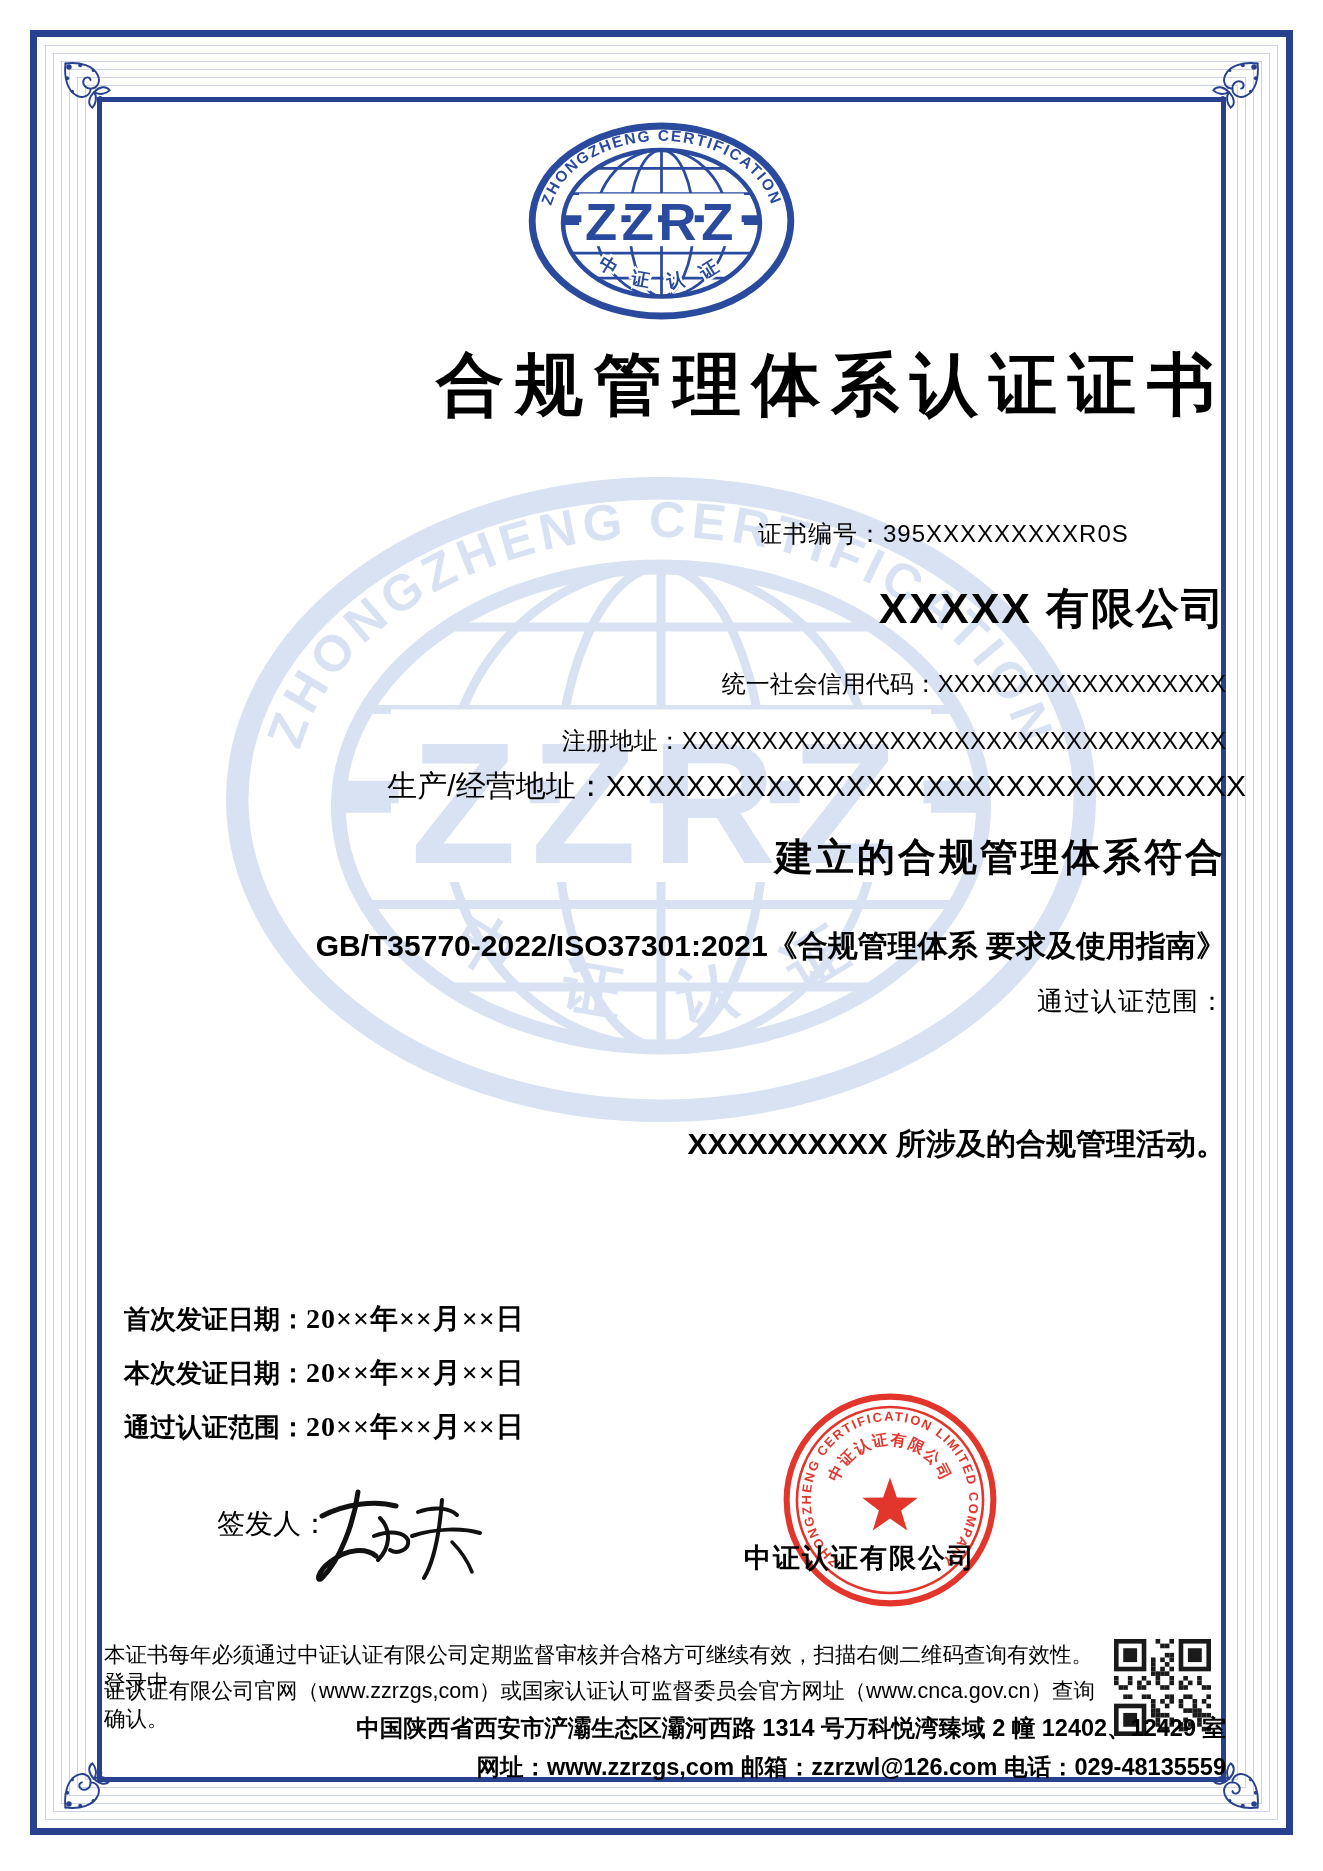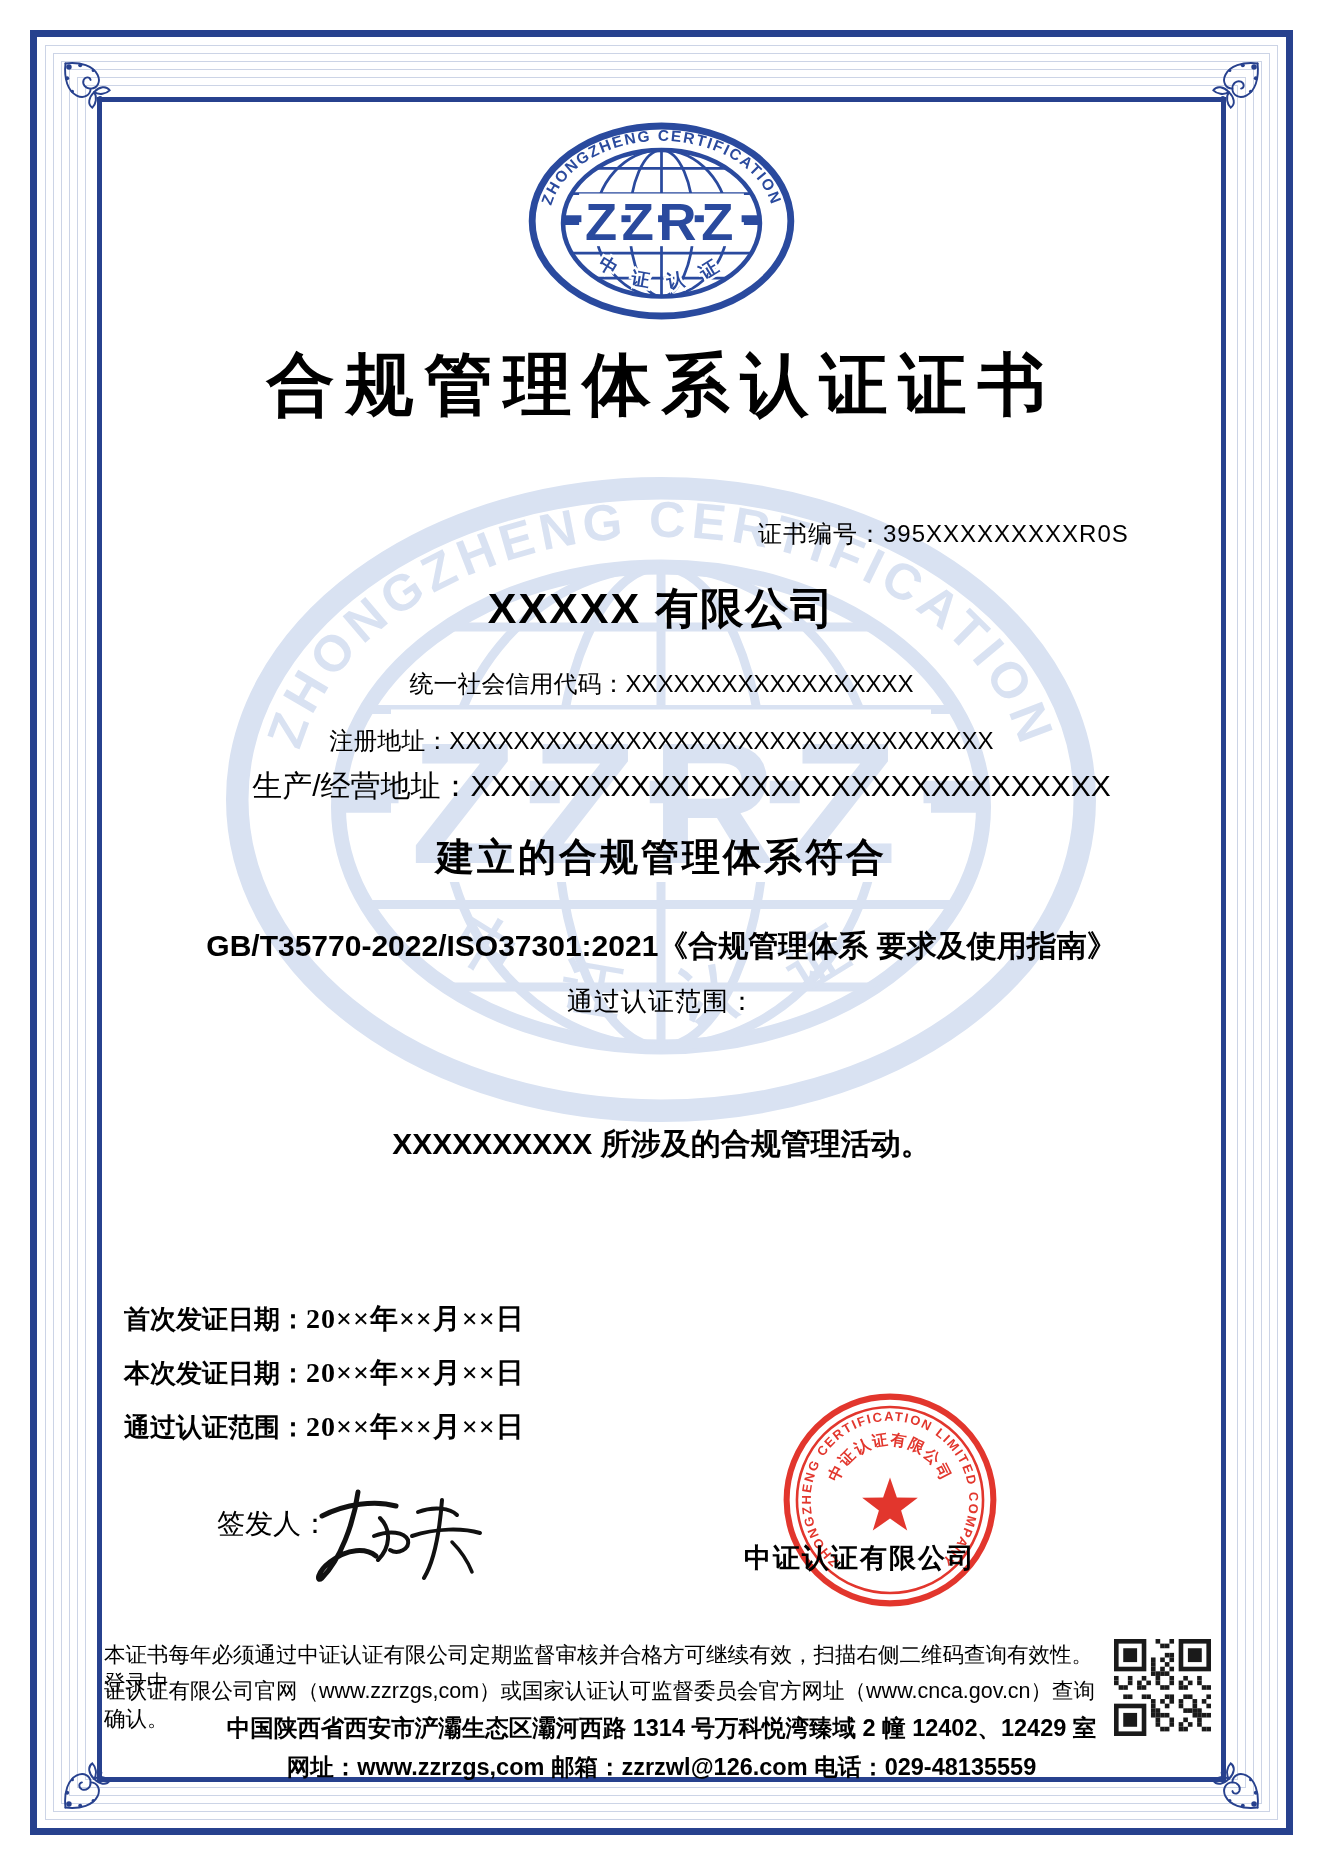--- a/index.html
+++ b/index.html
@@ -18,21 +18,21 @@
   .frame-outer{position:absolute;left:30px;top:30px;right:30px;bottom:36px;border:7px solid var(--frame-blue);}
   .fine{position:absolute;border:1px solid var(--fine-line);}
   .frame-inner{position:absolute;left:97px;top:97px;right:97px;bottom:89px;border:5px solid var(--frame-blue);}
   .corner{position:absolute;width:52px;height:52px;}
   
   .watermark{position:absolute;left:211px;top:462px;width:900px;height:675px;opacity:1;}
   
   .logo{position:absolute;left:524px;top:118px;width:275px;height:206px;}
   
   .abs{position:absolute;}
-  .center{left:97px;width:1129px;text-align:center;}
+  .center{left:97px;width:1129px;text-align:right;}
   .title{top:340px;font-size:68px;font-weight:900;letter-spacing:11px;font-family:"Liberation Sans", sans-serif;}
   .certno{top:518px;left:758px;font-size:24px;letter-spacing:1px;}
   .company{top:580px;font-size:43px;font-weight:bold;letter-spacing:2px;}
   .credit{top:668px;font-size:24px;}
   .regaddr{top:725px;font-size:24px;}
   .opaddr{top:766px;font-size:30px;margin-left:20px;}
   .conform{top:832px;font-size:38px;font-weight:bold;letter-spacing:3px;}
   .standard{top:894px;font-size:30px;font-weight:bold;font-family:"Liberation Sans", sans-serif;margin-top:32px;}
   .scopelabel{top:984px;font-size:26px;font-weight:normal;letter-spacing:1px;}
   .scopetext{top:1124px;font-size:30px;font-weight:bold;}

